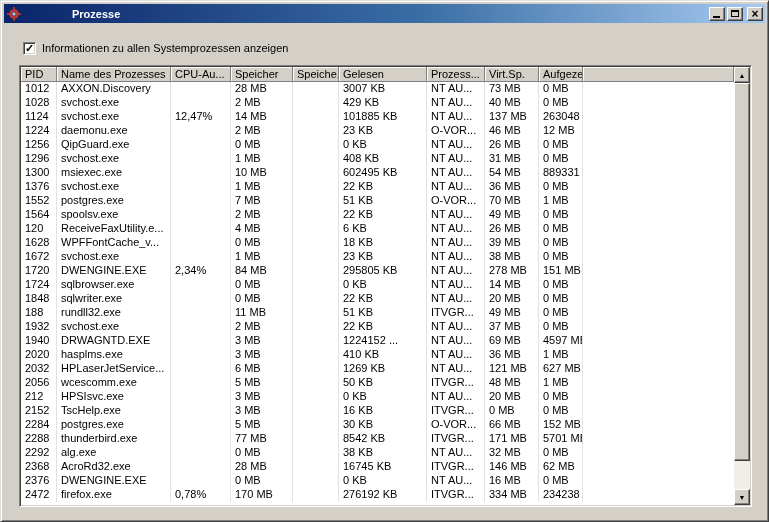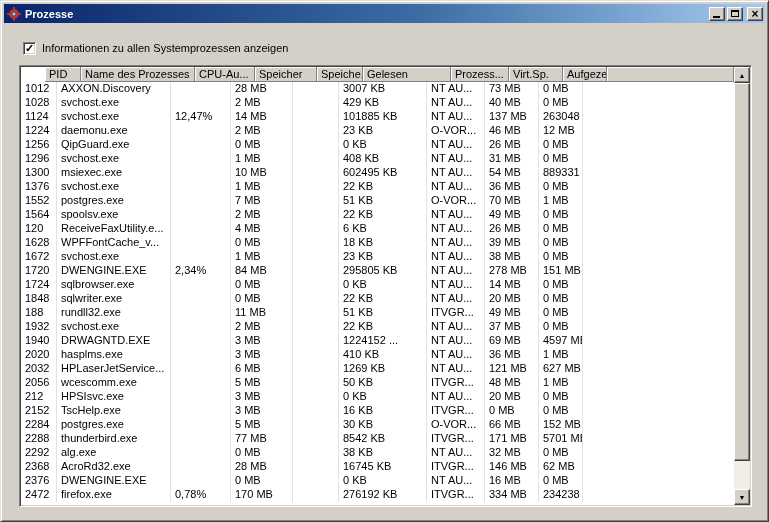--- a/index.html
+++ b/index.html
@@ -18,21 +18,21 @@
     border-left:1px solid #dfdfdf;
     border-right:1px solid #404040;
     border-bottom:1px solid #404040;
     box-shadow:inset 1px 1px 0 #ffffff, inset -1px -1px 0 #808080;
   }
   
   .titlebar{
     position:absolute;left:3px;right:3px;top:3px;height:19px;
     background:linear-gradient(90deg,#0a246a 0%,#3a6ea5 55%,#a6caf0 100%);
     display:flex;align-items:center;
-    padding:0 2px;box-sizing:border-box;
+    padding:0 2px;box-sizing:border-box;gap:47px;
   }
   .app-icon{width:16px;height:16px;display:flex;align-items:center;justify-content:center;margin-right:3px;}
   .title-text{
     color:#ffffff;font-size:11px;font-weight:bold;
     flex:1;white-space:nowrap;overflow:hidden;
   }
   .win-buttons{display:flex;align-items:center;}
   .win-btn{
     width:16px;height:14px;margin-left:2px;
     background:#d4d0c8;
@@ -65,21 +65,21 @@
   .listview{
     position:absolute;left:18px;top:64px;width:733px;height:442px;
     box-sizing:border-box;
     background:#ffffff;
     border:1px solid;border-color:#808080 #ffffff #ffffff #808080;
     box-shadow:inset 1px 1px 0 #404040, inset -1px -1px 0 #d4d0c8;
     display:flex;
     padding:1px;
   }
   .list-main{flex:1;overflow:hidden;display:flex;flex-direction:column;background:#fff;}
-  .header-row{display:flex;height:15px;flex:none;margin-left:24px;}
+  .header-row{display:flex;height:15px;flex:none;}
   .hcell{
     box-sizing:border-box;height:15px;line-height:14px;
     background:#d4d0c8;
     font-size:11px;color:#000;
     padding-left:4px;
     border-right:1px solid #808080;
     border-bottom:1px solid #808080;
     box-shadow:inset 1px 1px 0 #ffffff;
     white-space:nowrap;overflow:hidden;
     flex:none;

